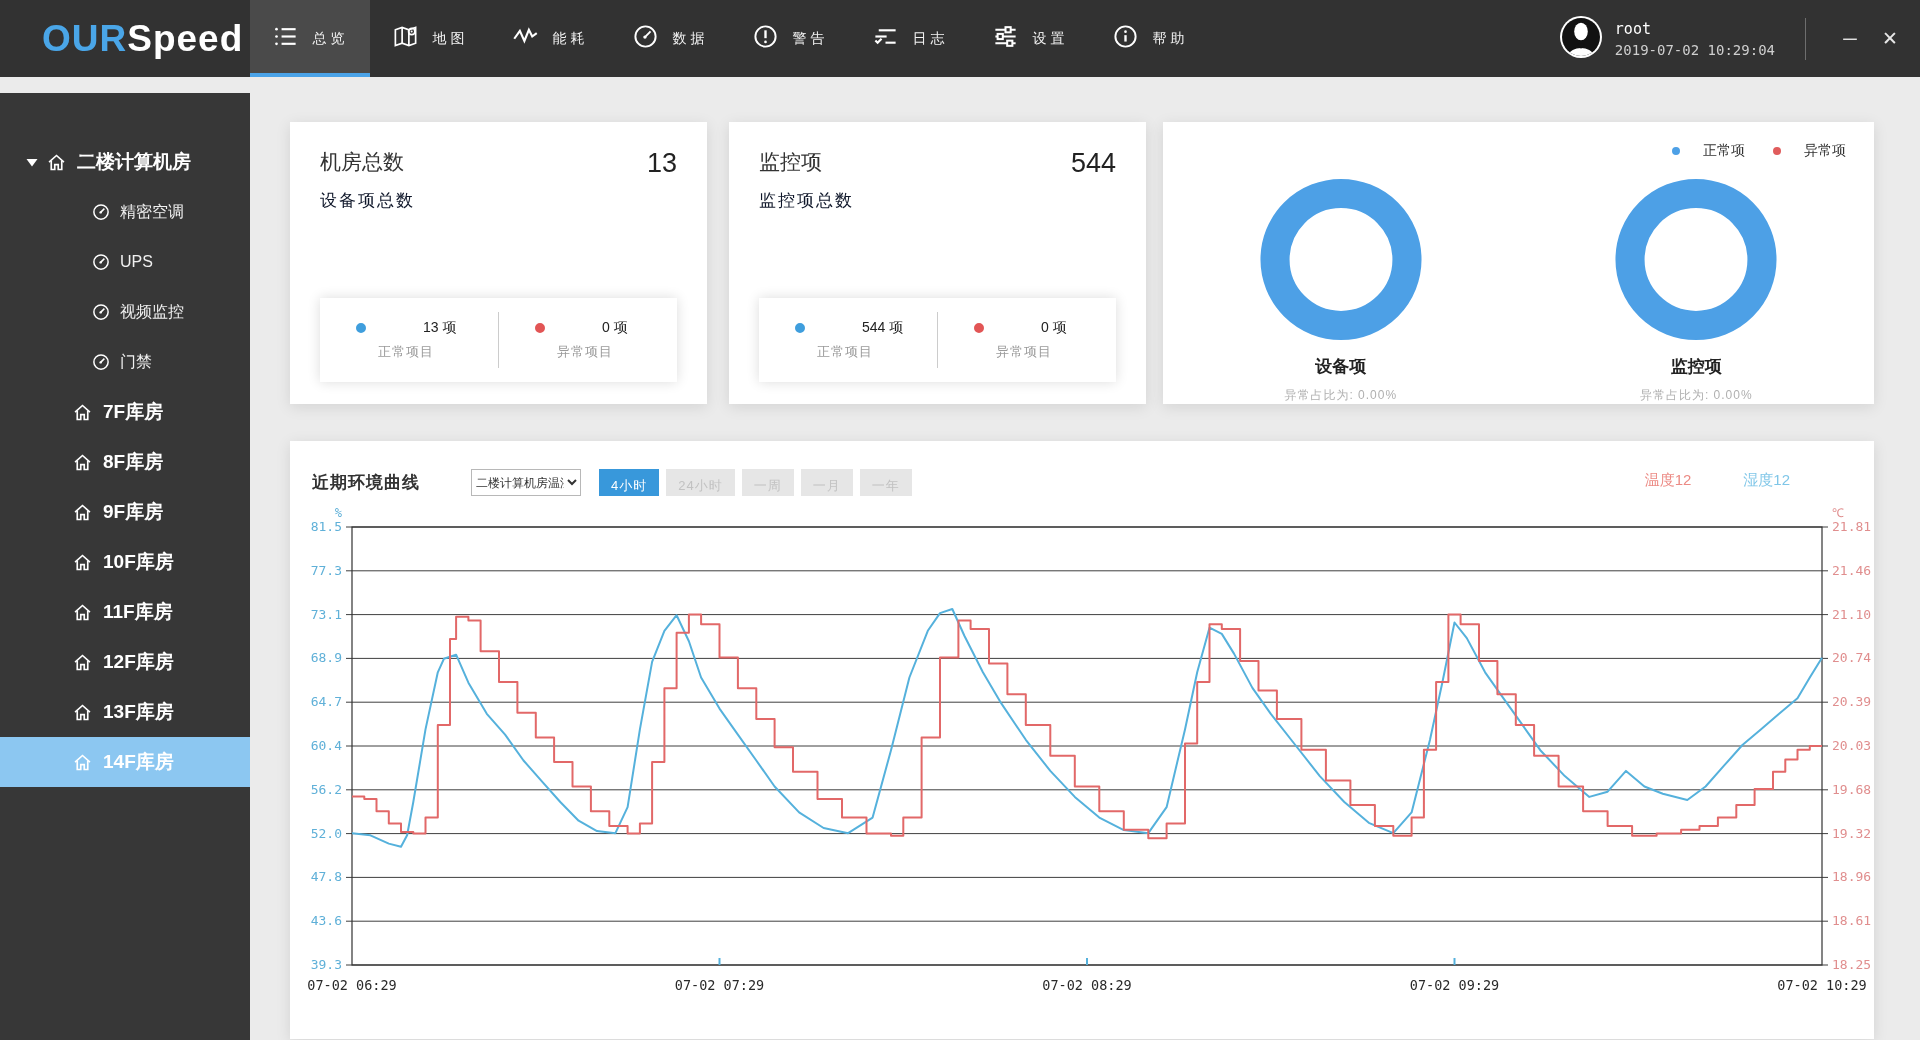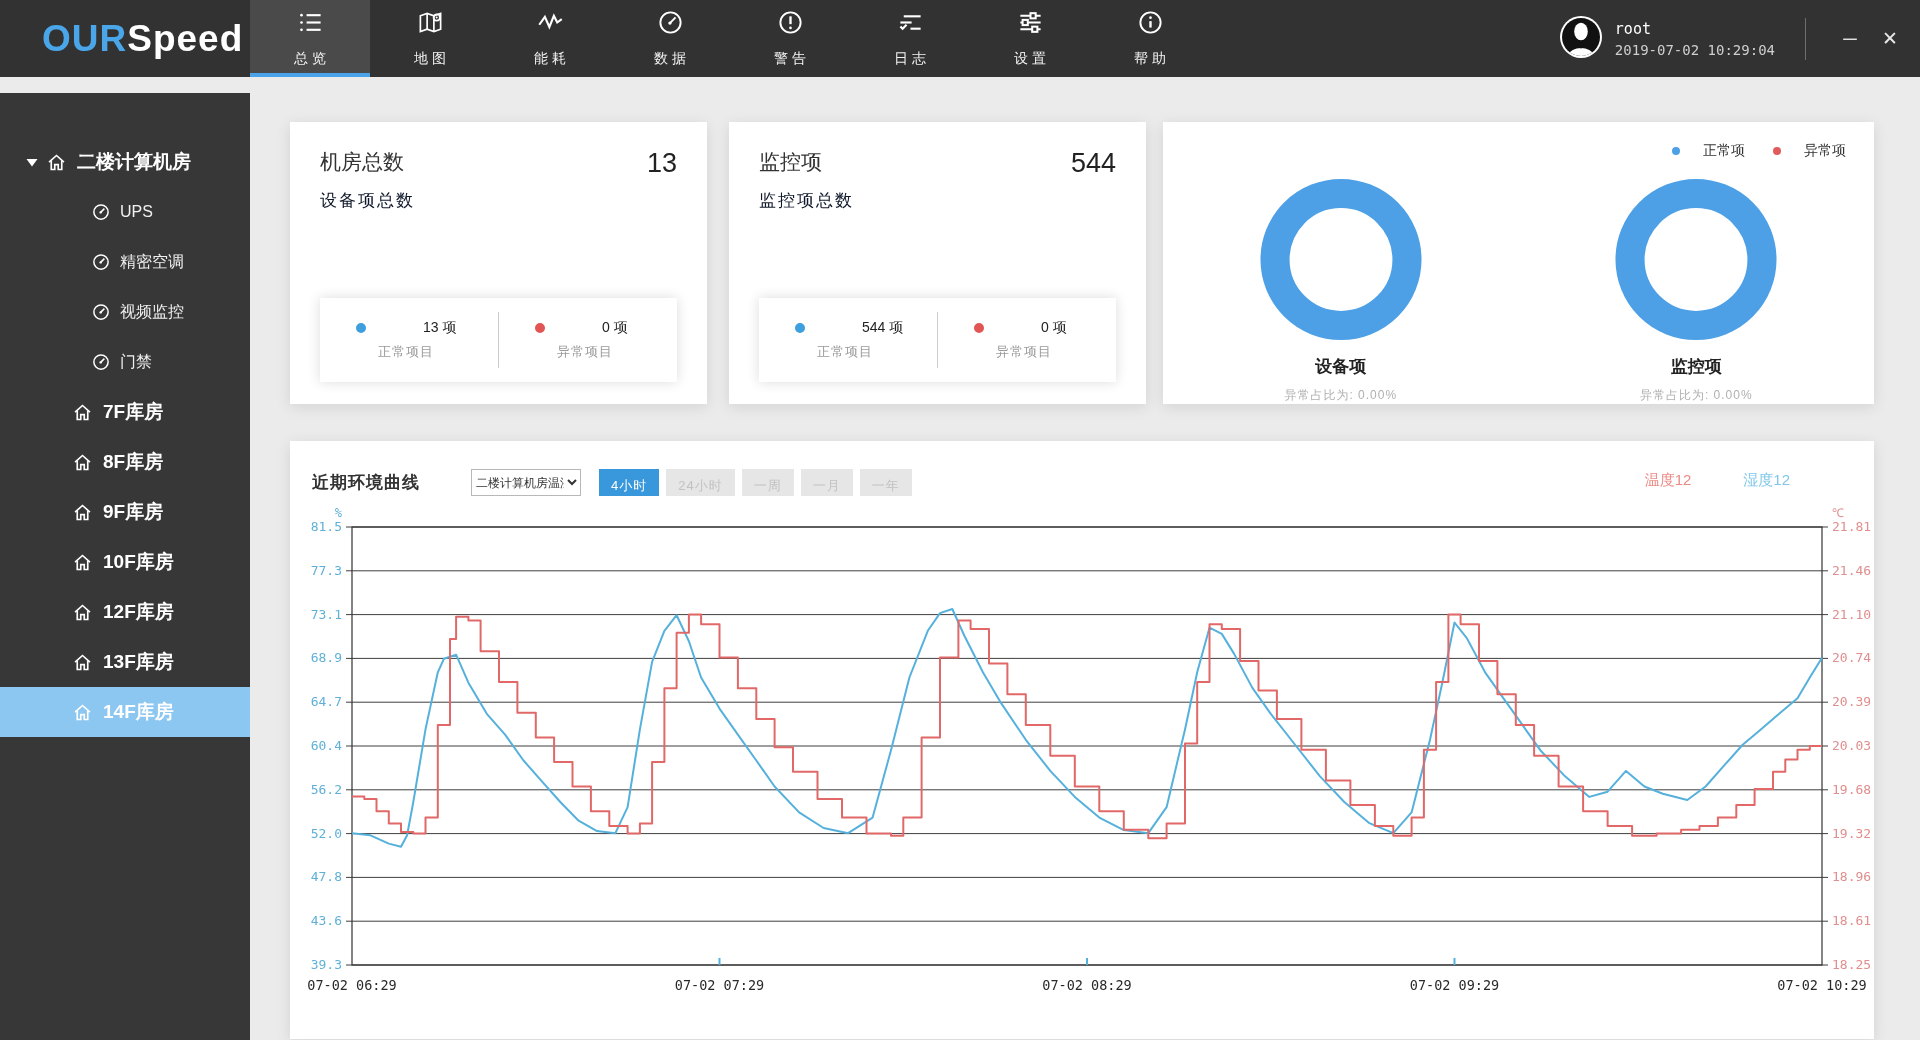--- a/index.html
+++ b/index.html
@@ -6,21 +6,21 @@
   html,body { width:1920px; height:1040px; overflow:hidden;
     font-family:"Liberation Sans","DejaVu Sans",sans-serif; background:#ebebeb; }
 
   
   .topbar { position:absolute; top:0; left:0; width:1920px; height:77px;
     background:#323232; display:flex; z-index:5; }
   .logo-area { width:250px; display:flex; align-items:center; padding-left:42px; }
   .logo { font-size:37px; font-weight:bold; letter-spacing:1px; white-space:nowrap; }
   .logo-our { color:#4aa6e8; } .logo-speed { color:#ffffff; }
   .nav { display:flex; height:77px; }
-  .nav-item { width:120px; height:77px; display:flex; flex-direction:column;
+  .nav-item { width:120px; height:77px; display:flex; flex-direction:row;
     align-items:center; justify-content:center; gap:10px; cursor:pointer; position:relative; }
   .nav-item.active { background:#4a4a4a; }
   .nav-item.active::after { content:""; position:absolute; left:0; right:0; bottom:0;
     height:4px; background:#4aa3e8; }
   .nav-label { font-size:14px; color:#f2f2f2; letter-spacing:4px; padding-left:4px; }
   .user-area { margin-left:auto; display:flex; align-items:center; padding-right:10px; }
   .user-text { margin-left:12px; font-family:"DejaVu Sans Mono",monospace; }
   .user-name { color:#fff; font-size:15px; }
   .user-time { color:#cfcfcf; font-size:14px; margin-top:4px; }
   .win-sep { width:1px; height:42px; background:#6e6e6e; margin:0 24px 0 30px; }
@@ -209,31 +209,31 @@
       <span>二楼计算机房</span>
     </div>
     <div class="side-item child">
       <span class="sicon">
         <svg viewBox="0 0 24 24" width="18" height="18" fill="none" stroke="#ffffff" stroke-width="2">
           <circle cx="12" cy="12" r="9.5"></circle>
           <line x1="11.5" y1="12.5" x2="16.5" y2="7.5"></line>
           <circle cx="11.5" cy="12.5" r="1.6" fill="#ffffff" stroke="none"></circle>
         </svg>
       </span>
-      <span>UPS</span>
+      <span>精密空调</span>
     </div>
     <div class="side-item child">
       <span class="sicon">
         <svg viewBox="0 0 24 24" width="18" height="18" fill="none" stroke="#ffffff" stroke-width="2">
           <circle cx="12" cy="12" r="9.5"></circle>
           <line x1="11.5" y1="12.5" x2="16.5" y2="7.5"></line>
           <circle cx="11.5" cy="12.5" r="1.6" fill="#ffffff" stroke="none"></circle>
         </svg>
       </span>
-      <span>精密空调</span>
+      <span>UPS</span>
     </div>
     <div class="side-item child">
       <span class="sicon">
         <svg viewBox="0 0 24 24" width="18" height="18" fill="none" stroke="#ffffff" stroke-width="2">
           <circle cx="12" cy="12" r="9.5"></circle>
           <line x1="11.5" y1="12.5" x2="16.5" y2="7.5"></line>
           <circle cx="11.5" cy="12.5" r="1.6" fill="#ffffff" stroke="none"></circle>
         </svg>
       </span>
       <span>视频监控</span>
@@ -276,20 +276,29 @@
       <span>9F库房</span>
     </div>
     <div class="side-item floor">
       <span class="sicon">
         <svg viewBox="0 0 24 24" width="21" height="21" fill="none" stroke="#ffffff" stroke-width="1.9">
           <path d="M3.5 11.5 L12 4 L20.5 11.5"></path>
           <path d="M6 10 V20 H10 V14.5 H14 V20 H18 V10"></path>
         </svg>
       </span>
       <span>10F库房</span>
+    </div>
+    <div class="side-item floor">
+      <span class="sicon">
+        <svg viewBox="0 0 24 24" width="21" height="21" fill="none" stroke="#ffffff" stroke-width="1.9">
+          <path d="M3.5 11.5 L12 4 L20.5 11.5"></path>
+          <path d="M6 10 V20 H10 V14.5 H14 V20 H18 V10"></path>
+        </svg>
+      </span>
+      <span>11F库房</span>
     </div>
     <div class="side-item floor">
       <span class="sicon">
         <svg viewBox="0 0 24 24" width="21" height="21" fill="none" stroke="#ffffff" stroke-width="1.9">
           <path d="M3.5 11.5 L12 4 L20.5 11.5"></path>
           <path d="M6 10 V20 H10 V14.5 H14 V20 H18 V10"></path>
         </svg>
       </span>
       <span>12F库房</span>
     </div>

